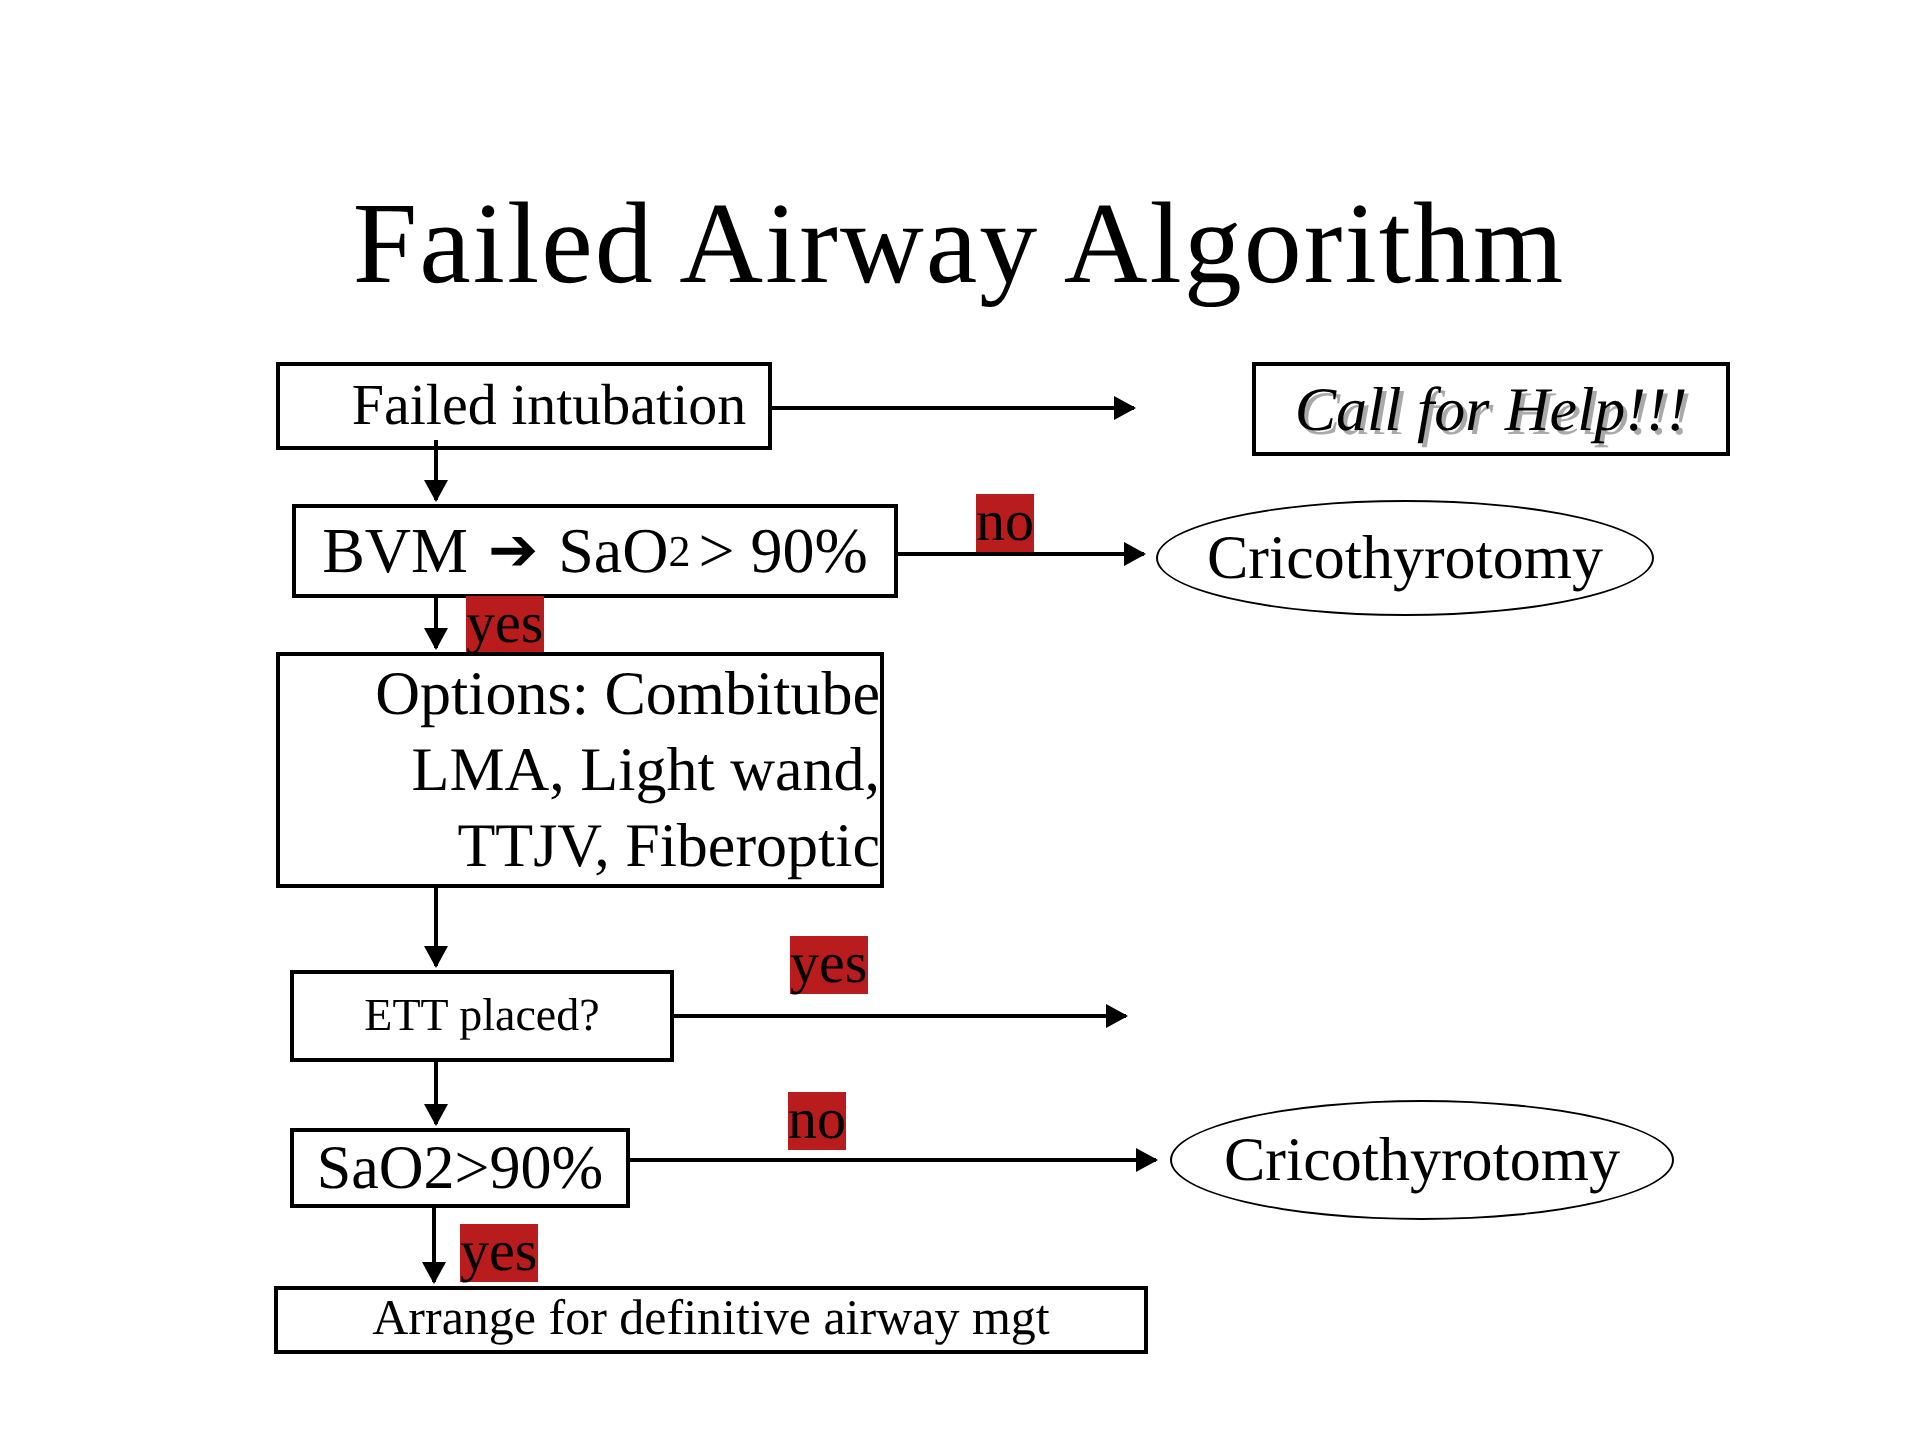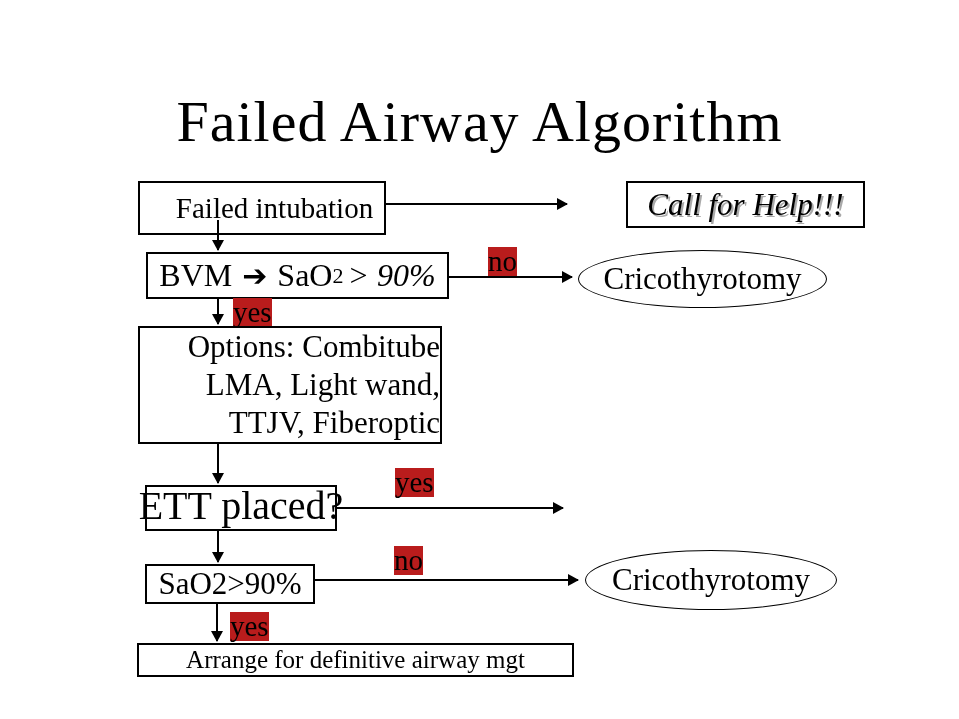--- a/index.html
+++ b/index.html
@@ -31,21 +31,21 @@
   .call{font-style:italic;text-shadow:2px 2px 0 #a9a9a9;font-size:31px;margin-left:48px;}
   .multiline{
     flex-direction:column;align-items:flex-end;justify-content:center;
     padding-left:16px;font-size:31px;line-height:38px;
   }
   .bvm-box{font-size:32px;}
   .bvm-arrow{
     font-family:"DejaVu Sans","Liberation Sans",sans-serif;
     font-weight:bold;margin:0 10px;font-size:30px;
   }
-  .bvm-post{margin-left:4px;font-style:italic;}
+  .bvm-post{margin-left:4px;}
   sub{font-size:22px;}
   .edge-label{
     position:absolute;font-size:29px;white-space:nowrap;background:#b91c1c;
     line-height:29px;
   }
   
   .harrow{position:absolute;height:2px;background:#000;}
   .harrow .head{
     position:absolute;right:-1px;top:-5px;width:0;height:0;
     border-left:11px solid #000;
@@ -60,21 +60,21 @@
     border-right:6px solid transparent;
   }
 </style>
 </head>
 <body>
 
 <div id="slide">
 
   <div class="title">Failed Airway Algorithm</div>
 
-  <div class="node rect" style="left:138px;top:181px;width:248px;height:54px;font-size:29px;padding-left:25px;">
+  <div class="node rect" style="left:138px;top:181px;width:248px;height:44px;font-size:29px;padding-left:25px;">
     <span>Failed intubation</span>
   </div>
 
   <div class="node rect call" style="left:578px;top:181px;width:239px;height:47px;">
     <span>Call for Help!!!</span>
   </div>
 
   <div class="harrow" style="left:386px;top:203px;width:181px;">
     <span class="head"></span>
   </div>
@@ -108,21 +108,21 @@
   <div class="node rect multiline" style="left:138px;top:326px;width:304px;height:118px;">
     <span>Options: Combitube</span>
     <span>LMA, Light wand,</span>
     <span>TTJV, Fiberoptic</span>
   </div>
 
   <div class="varrow" style="left:217px;top:444px;height:39px;">
     <span class="head"></span>
   </div>
 
-  <div class="node rect" style="left:145px;top:485px;width:192px;height:46px;font-size:40px;align-items:flex-end;">
+  <div class="node rect" style="left:145px;top:485px;width:192px;height:46px;font-size:23px;">
     <span>ETT placed?</span>
   </div>
 
 
   <div class="harrow" style="left:337px;top:507px;width:226px;">
     <span class="head"></span>
   </div>
   <div class="edge-label" style="left:395px;top:468px;">yes</div>
 
   <div class="varrow" style="left:217px;top:531px;height:31px;">

